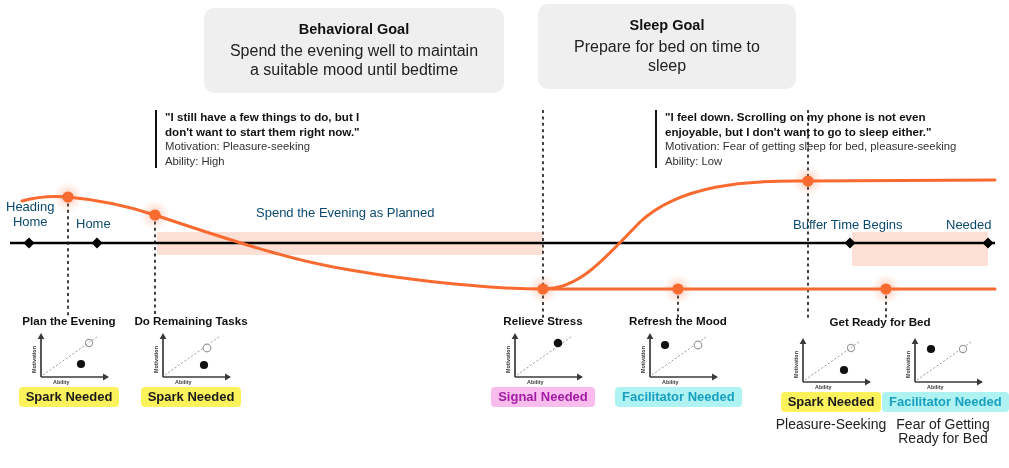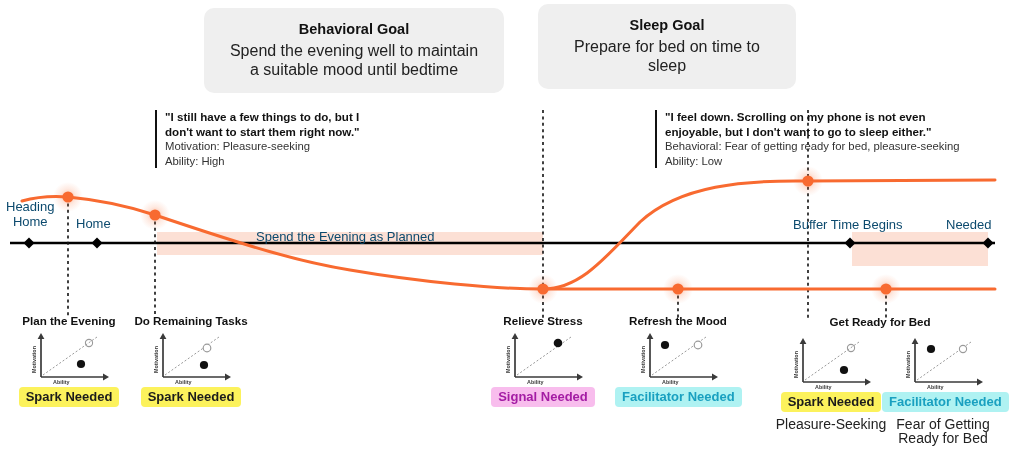--- a/index.html
+++ b/index.html
@@ -152,34 +152,34 @@
 <div class="quote-block" style="left:155px;top:110px;width:290px;">
   <div class="quote-text">"I still have a few things to do, but I</div>
   <div class="quote-text">don't want to start them right now."</div>
   <div class="quote-meta">Motivation: Pleasure-seeking</div>
   <div class="quote-meta" style="margin-top:0;">Ability: High</div>
 </div>
 
 <div class="quote-block" style="left:655px;top:110px;width:350px;">
   <div class="quote-text">"I feel down. Scrolling on my phone is not even</div>
   <div class="quote-text">enjoyable, but I don't want to go to sleep either."</div>
-  <div class="quote-meta">Behavioral: Fear of getting ready for bed, pleasure-seeking</div>
+  <div class="quote-meta">Motivation: Fear of getting sleep for bed, pleasure-seeking</div>
   <div class="quote-meta" style="margin-top:0;">Ability: Low</div>
 </div>
 
 <div class="tl-label two" style="left:6px;top:200px;text-align:center;">
   <div>Heading</div>
   <div>Home</div>
 </div>
 
 <div class="tl-label" style="left:76px;top:216px;">
   <span>Home</span>
 </div>
 
-<div class="tl-label" style="left:256px;top:229px;">
+<div class="tl-label" style="left:256px;top:205px;">
   <span>Spend the Evening as Planned</span>
 </div>
 
 <div class="tl-label" style="left:793px;top:217px;">
   <span>Buffer Time Begins</span>
 </div>
 
 <div class="tl-label" style="left:946px;top:217px;">
   <span>Needed</span>
 </div>

